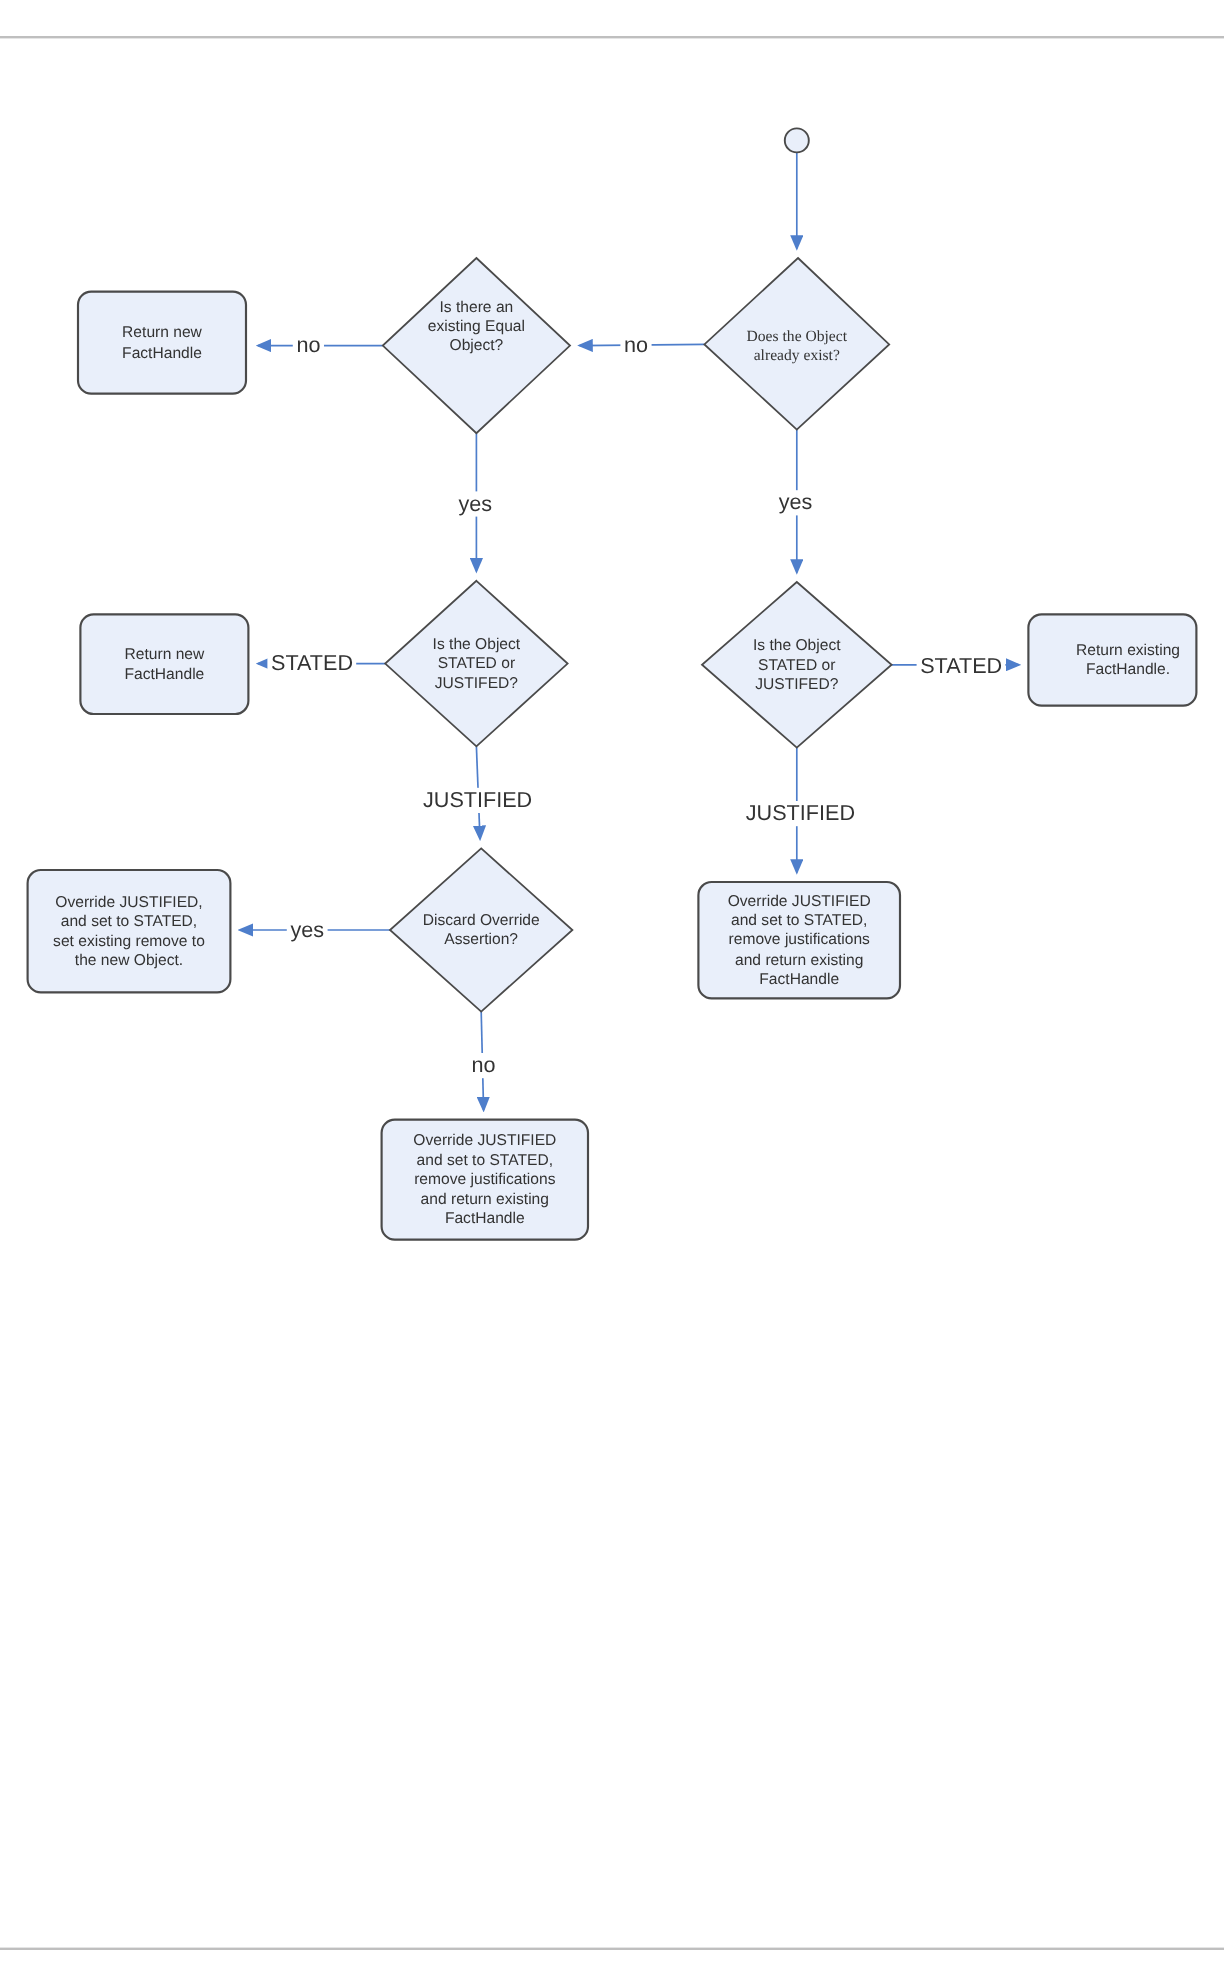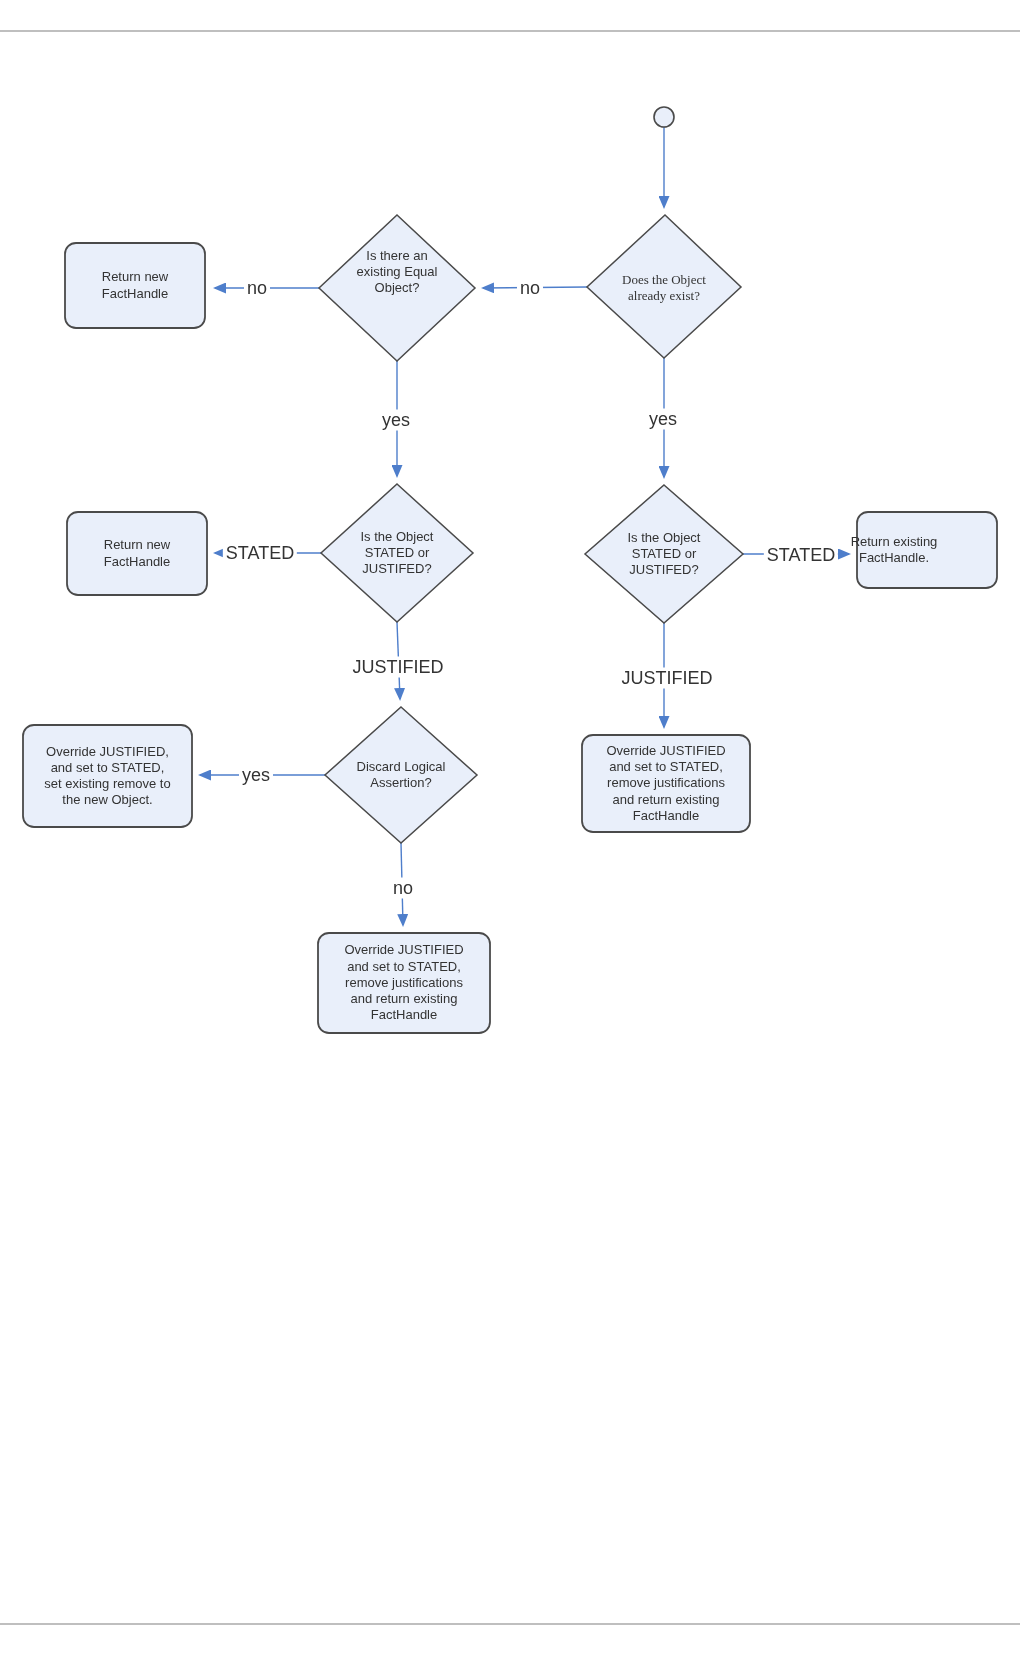--- a/index.html
+++ b/index.html
@@ -82,37 +82,37 @@
 already exist?</div>
 <div class="node-text" style="left:319px;top:232px;width:156px;height:80px;">Is there an
 existing Equal
 Object?</div>
 <div class="node-text" style="left:319px;top:513px;width:156px;height:80px;">Is the Object
 STATED or
 JUSTIFED?</div>
 <div class="node-text" style="left:586px;top:514px;width:156px;height:80px;">Is the Object
 STATED or
 JUSTIFED?</div>
-<div class="node-text" style="left:323px;top:735px;width:156px;height:80px;">Discard Logical
+<div class="node-text" style="left:323px;top:735px;width:156px;height:80px;">Discard Override
 Assertion?</div>
 
 <div class="node-text" style="left:65px;top:243px;width:140px;height:85px;">Return new
 FactHandle</div>
 <div class="node-text" style="left:67px;top:512px;width:140px;height:83px;">Return new
 FactHandle</div>
 <div class="node-text" style="left:23px;top:725px;width:169px;height:102px;">Override JUSTIFIED,
 and set to STATED,
 set existing remove to
 the new Object.</div>
 <div class="node-text" style="left:318px;top:933px;width:172px;height:100px;">Override JUSTIFIED
 and set to STATED,
 remove justifications
 and return existing
 FactHandle</div>
-<div class="node-text" style="left:811px;top:512px;width:140px;height:76px;padding-left:26px;">Return existing
+<div class="node-text" style="left:857px;top:512px;width:140px;height:76px;padding-left:26px;">Return existing
 FactHandle.</div>
 <div class="node-text" style="left:582px;top:735px;width:168px;height:97px;">Override JUSTIFIED
 and set to STATED,
 remove justifications
 and return existing
 FactHandle</div>
 
 <div class="edge-label" style="left:530px;top:288px;">no</div>
 <div class="edge-label" style="left:257px;top:288px;">no</div>
 <div class="edge-label" style="left:396px;top:420px;">yes</div>

